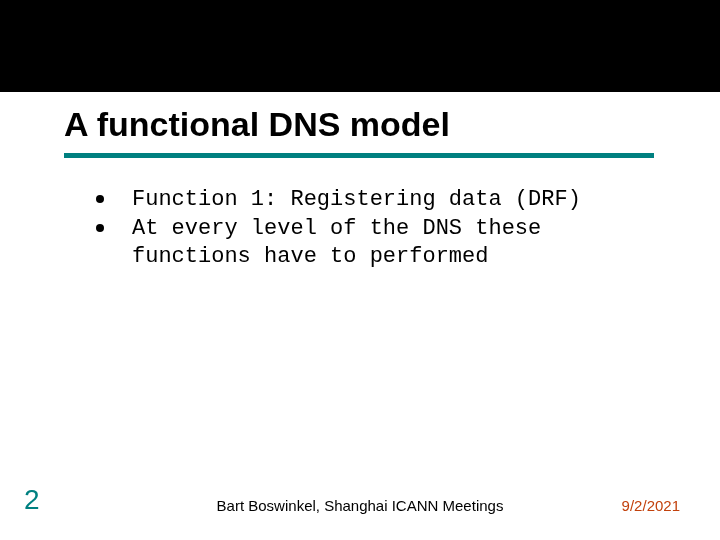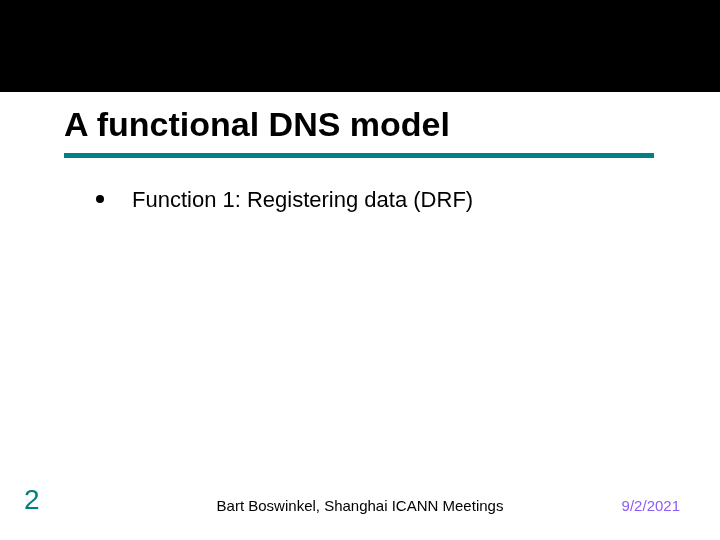--- a/index.html
+++ b/index.html
@@ -25,20 +25,21 @@
     line-height: 1.2;
   }
   .rule {
     margin-top: 8px;
     height: 5px;
     background: #008080;
     width: 590px;
   }
   .body {
     padding: 28px 48px 0 96px;
+    font-family: Liberation Mono, monospace;
   }
   ul.bullets {
     list-style: none;
   }
   ul.bullets > li {
     position: relative;
     font-size: 22px;
     line-height: 1.25;
     padding-left: 36px;
     margin-bottom: 2px;
@@ -68,38 +69,39 @@
     bottom: 26px;
     font-size: 15px;
     color: #000;
     text-align: center;
   }
   .footer-right {
     position: absolute;
     right: 40px;
     bottom: 26px;
     font-size: 15px;
-    color: #8b5cf6;
+    color: #c2410c;
   }
 </style>
 </head>
 <body>
 
 <div class="slide">
 
   <div class="top-bar"></div>
 
   <div class="title-block">
     <h1 class="title">A functional DNS model</h1>
     <div class="rule"></div>
   </div>
 
   <div class="body">
     <ul class="bullets">
       <li>Function 1: Registering data (DRF)</li>
+      <li>At every level of the DNS these functions have to performed</li>
     </ul>
   </div>
 
   <div class="page-number">2</div>
   <div class="footer-center">Bart Boswinkel, Shanghai ICANN Meetings</div>
   <div class="footer-right">9/2/2021</div>
 
 </div>
 
 </body></html>

